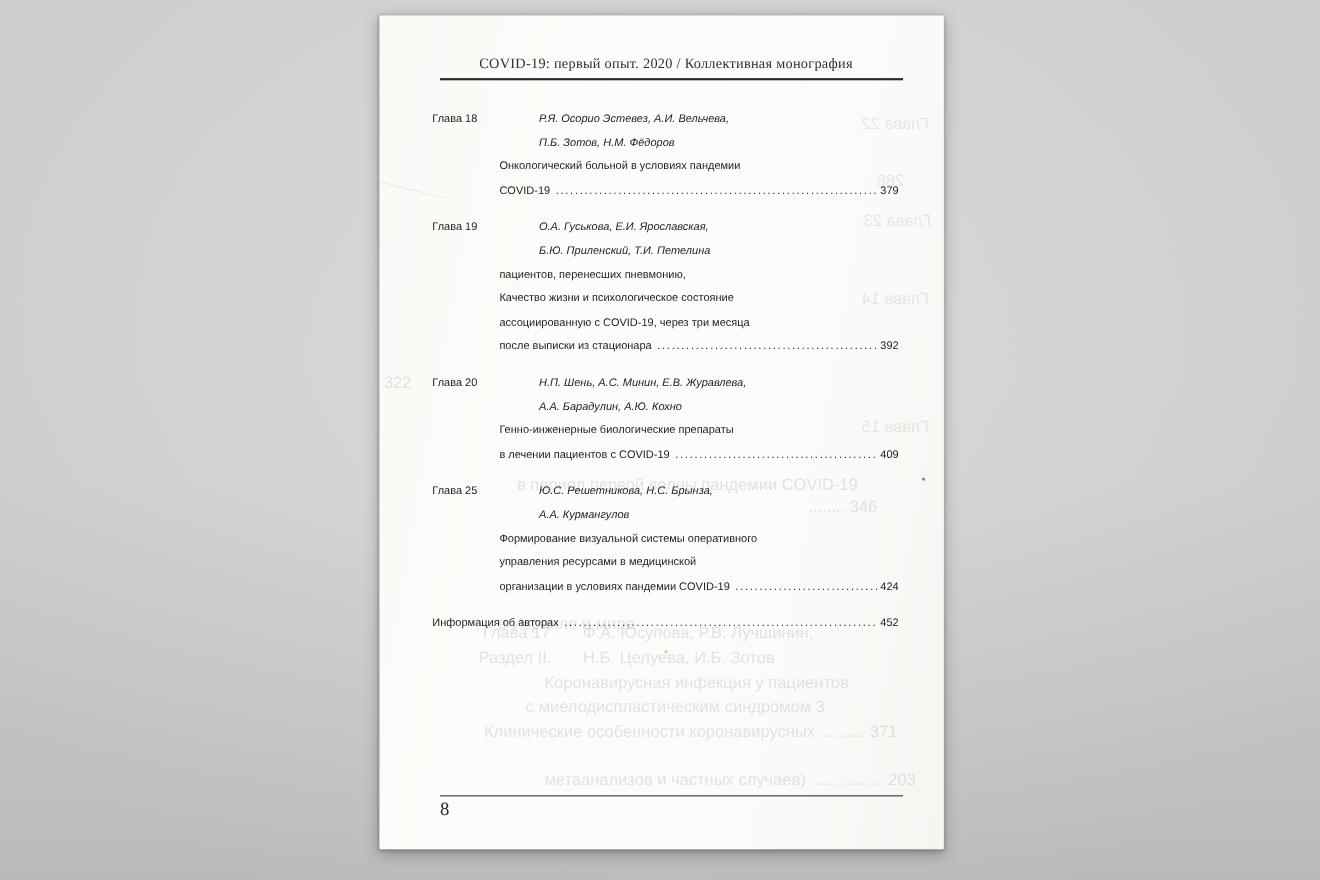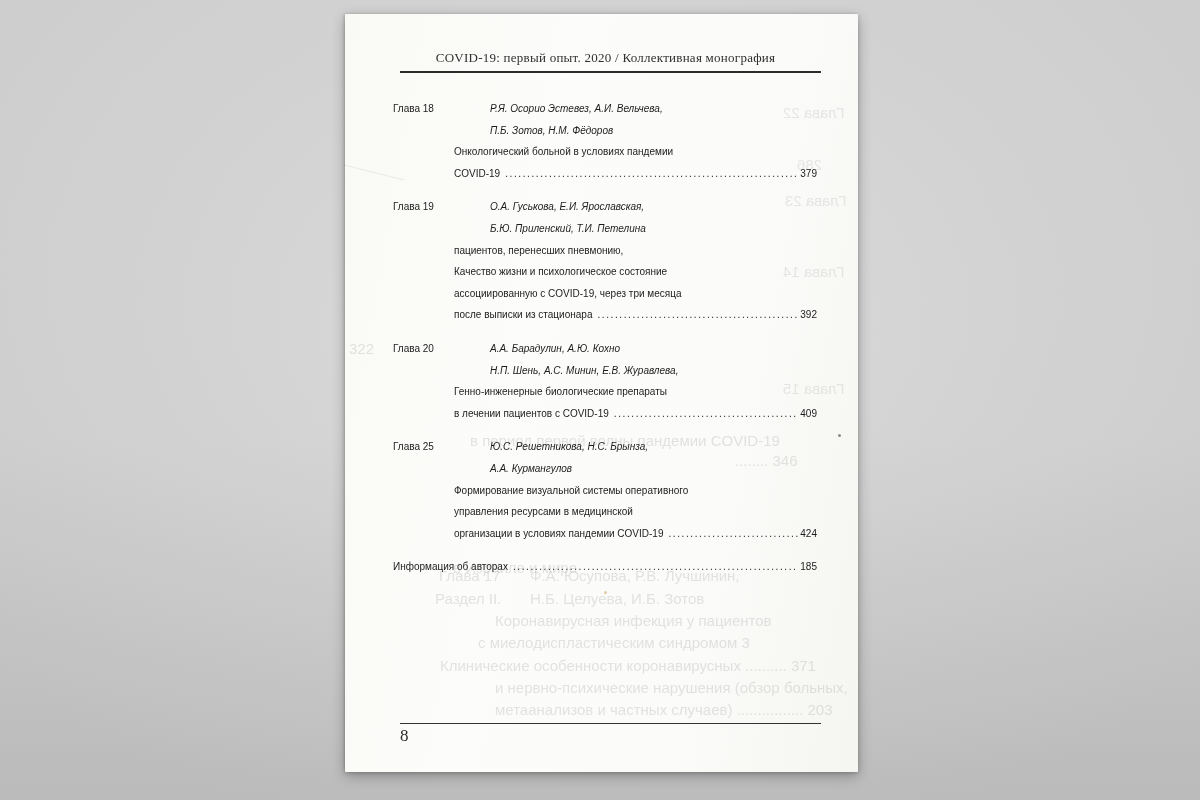--- a/index.html
+++ b/index.html
@@ -136,21 +136,20 @@
       <div class="ghost-line" style="left: 125px; top: 418px; text-align: right;">в период первой волны пандемии COVID-19</div>
       <div class="ghost-line" style="left: 390px; top: 438px;">........ 346</div>
       <div class="ghost-line" style="left: 108px; top: 545px;">в Израиле и мире</div>
       <div class="ghost-line" style="left: 94px; top: 553px;">Глава 17</div>
       <div class="ghost-line" style="left: 185px; top: 553px;">Ф.А. Юсупова, Р.В. Лучшинин,</div>
       <div class="ghost-line" style="left: 90px; top: 576px;">Раздел II.</div>
       <div class="ghost-line" style="left: 185px; top: 576px;">Н.Б. Целуева, И.Б. Зотов</div>
       <div class="ghost-line" style="left: 150px; top: 598px;">Коронавирусная инфекция у пациентов</div>
       <div class="ghost-line" style="left: 133px; top: 620px;">с миелодиспластическим синдромом 3</div>
       <div class="ghost-line" style="left: 95px; top: 643px;">Клинические особенности коронавирусных .......... 371</div>
-      <div class="ghost-line" style="left: 150px; top: 665px;">и нервно-психические нарушения (обзор больных,</div>
       <div class="ghost-line" style="left: 150px; top: 687px;">метаанализов и частных случаев) ................ 203</div>
     </div>
 
   <div class="crease"></div>
   <div class="speck speck-1"></div>
   <div class="speck speck-2"></div>
 
   <div class="running-header">COVID-19: первый опыт. 2020 / Коллективная монография</div>
   <div class="header-rule"></div>
 
@@ -177,22 +176,22 @@
       <div class="title">ассоциированную с COVID-19, через три месяца</div>
       <div class="title last">
         <span>после выписки из стационара</span>
         <span class="leader">....................................................................................................................................................................................</span>
         <span class="pageref">392</span>
       </div>
     </div>
 
     <div class="entry">
       <div class="chapter">Глава 20</div>
+      <div class="authors">Н.П. Шень, А.С. Минин, Е.В. Журавлева,</div>
       <div class="authors">А.А. Барадулин, А.Ю. Кохно</div>
-      <div class="authors">Н.П. Шень, А.С. Минин, Е.В. Журавлева,</div>
       <div class="title">Генно-инженерные биологические препараты</div>
       <div class="title last">
         <span>в лечении пациентов с COVID-19</span>
         <span class="leader">....................................................................................................................................................................................</span>
         <span class="pageref">409</span>
       </div>
     </div>
 
     <div class="entry">
       <div class="chapter">Глава 25</div>
@@ -203,21 +202,21 @@
       <div class="title last">
         <span>организации в условиях пандемии COVID-19</span>
         <span class="leader">....................................................................................................................................................................................</span>
         <span class="pageref">424</span>
       </div>
     </div>
 
     <div class="info-line">
       <span>Информация об авторах</span>
       <span class="leader">....................................................................................................................................................................................</span>
-      <span class="pageref">185</span>
+      <span class="pageref">452</span>
     </div>
 
   </div>
 
   <div class="footer-rule"></div>
   <div class="folio">8</div>
 
 </div>
 
 </body></html>

